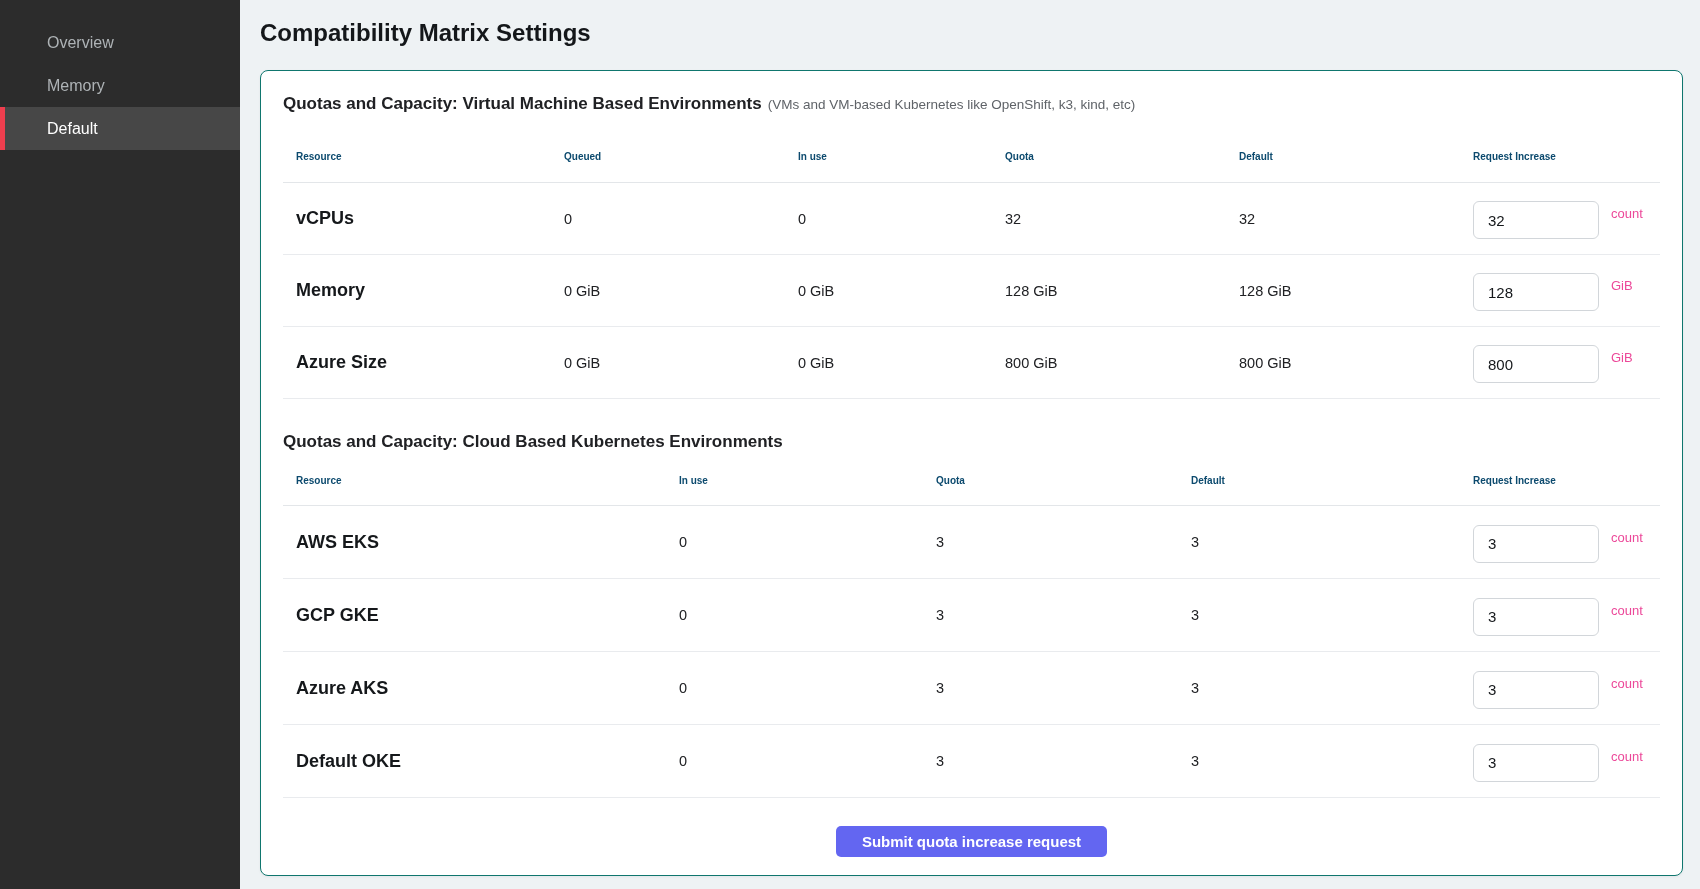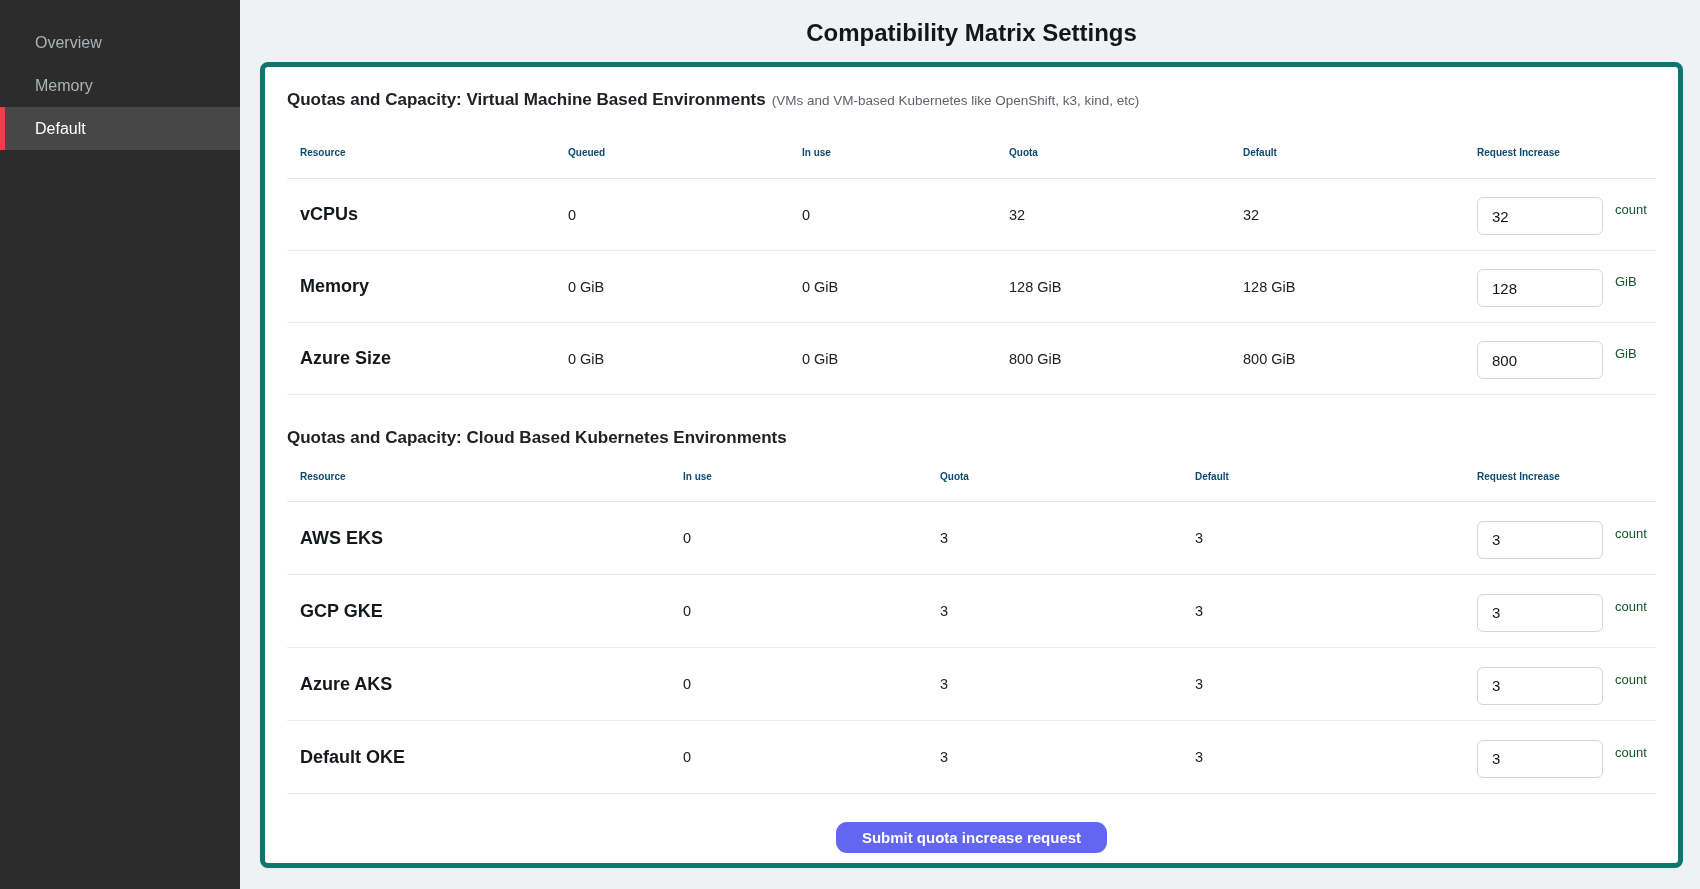--- a/index.html
+++ b/index.html
@@ -14,21 +14,21 @@
   
   .sidebar {
     position: absolute; left: 0; top: 0; bottom: 0;
     width: 240px;
     background: #2c2c2c;
   }
   .nav { padding-top: 21px; }
   .nav-item {
     height: 43px;
     display: flex; align-items: center;
-    padding-left: 30px;
+    padding-left: 42px;
     font-size: 16px;
     color: #aeb3b6;
     cursor: pointer;
     border-left: 5px solid transparent;
   }
   .nav-item.active {
     background: #474747;
     color: #ffffff;
     border-left-color: #ee3e4e;
   }
@@ -36,27 +36,26 @@
   
   .main {
     position: absolute; left: 240px; top: 0; right: 0; bottom: 0;
     padding: 19px 17px 21px 20px;
   }
   .page-title {
     font-size: 24px;
     font-weight: bold;
     color: #14171a;
     line-height: 27px;
-    margin-bottom: 16px;
-    text-align: center;
+    margin-bottom: 24px;
   }
 
   .card {
     background: #ffffff;
-    border: 5px solid #0f766e;
+    border: 1px solid #0f766e;
     border-radius: 8px;
     box-shadow: 0 1px 3px rgba(0,0,0,0.05);
     padding: 20px 22px 18px 22px;
     height: 806px;
   }
 
   .section-title {
     font-size: 17px;
     font-weight: bold;
     color: #202124;
@@ -111,38 +110,38 @@
     padding: 0 14px;
     font-size: 15px;
     font-family: "Liberation Sans", sans-serif;
     color: #15181b;
     background: #ffffff;
     outline: none;
     margin-top: 3px;
   }
   .unit-label {
     font-size: 13px;
-    color: #14532d;
+    color: #ec4899;
     transform: translateY(-5px);
   }
 
   
   .submit-row {
     display: flex;
     justify-content: center;
     padding-top: 28px;
   }
   .submit-btn {
     background: #6366f1;
     color: #ffffff;
     font-family: "Liberation Sans", sans-serif;
     font-size: 15px;
     font-weight: bold;
     border: none;
-    border-radius: 11px;
+    border-radius: 5px;
     height: 31px;
     padding: 0 26px;
     cursor: pointer;
   }
 </style>
 </head>
 <body>
 
 <aside class="sidebar">
   <nav class="nav">

